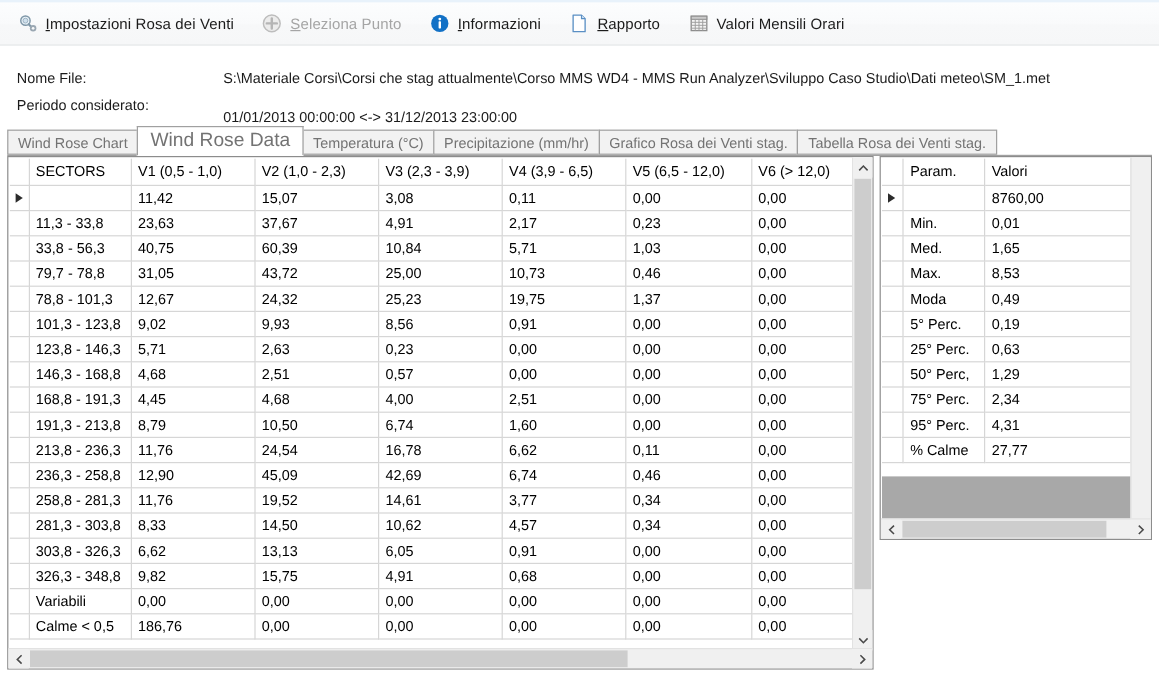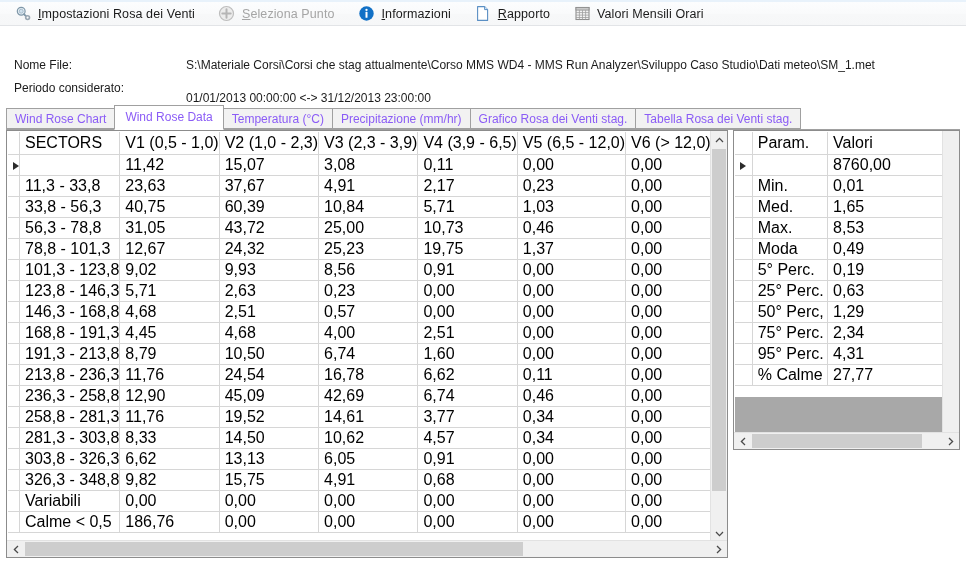--- a/index.html
+++ b/index.html
@@ -21,21 +21,21 @@
     height: 564px;
     background: #ffffff;
     box-sizing: border-box;
   }
 
   
   .toolbar {
     position: absolute;
     left: 0; top: 0;
     width: 966px;
-    height: 26px;
+    height: 38px;
     background: linear-gradient(to bottom, #fcfdfe 0%, #f9fafb 52%, #f7f8f9 53%, #f6f7f8 100%);
     border-bottom: 1px solid #e2e4e7;
     border-top: 2px solid #e8f2fb;
     box-sizing: border-box;
     display: flex;
     align-items: center;
     padding-left: 10px;
   }
   .tb-item {
     display: flex;
@@ -90,36 +90,36 @@
     align-items: flex-end;
     border-bottom: 1px solid #a0a0a0;
     box-sizing: border-box;
   }
   .tab {
     position: relative;
     height: 21px;
     line-height: 20px;
     padding: 0 8px;
     font-size: 12px;
-    color: #8b5cf6;
+    color: #737373;
     background: #f2f2f2;
     border: 1px solid #a0a0a0;
     border-bottom: 1px solid #a0a0a0;
     margin-right: -1px;
     white-space: nowrap;
     cursor: default;
     box-sizing: border-box;
   }
   .tab.active {
     height: 25px;
     line-height: 23px;
     background: #ffffff;
     border-bottom: 1px solid #ffffff;
     z-index: 5;
-    font-size: 12px;
+    font-size: 16px;
     padding: 0 10px;
     margin-bottom: -1px;
   }
 
   
   .panel {
     position: absolute;
     background: #ffffff;
     border: 1px solid #8c8c8c;
     box-sizing: border-box;
@@ -133,21 +133,21 @@
     left: 1px; top: 1px;
     overflow: hidden;
     background: #ffffff;
   }
   #grid-left .grid-inner  { width: 703px; height: 408px; }
   #grid-right .grid-inner { width: 208px; height: 408px; }
 
   table.dg {
     border-collapse: collapse;
     table-layout: fixed;
-    font-size: 16px;
+    font-size: 12px;
     color: #000;
     padding-left: 24px;
   }
   table.dg th, table.dg td {
     border-right: 1px solid #d6d6d6;
     border-bottom: 1px solid #d6d6d6;
     height: 21px;
     padding: 0 0 0 5px;
     text-align: left;
     font-weight: normal;
@@ -365,21 +365,21 @@
               <td>33,8 - 56,3</td>
               <td>40,75</td>
               <td>60,39</td>
               <td>10,84</td>
               <td>5,71</td>
               <td>1,03</td>
               <td>0,00</td>
             </tr>
             <tr>
               <td class="rowhdr"></td>
-              <td>56,3 - 78,8</td>
+              <td>79,7 - 78,8</td>
               <td>31,05</td>
               <td>43,72</td>
               <td>25,00</td>
               <td>10,73</td>
               <td>0,46</td>
               <td>0,00</td>
             </tr>
             <tr>
               <td class="rowhdr"></td>
               <td>78,8 - 101,3</td>

